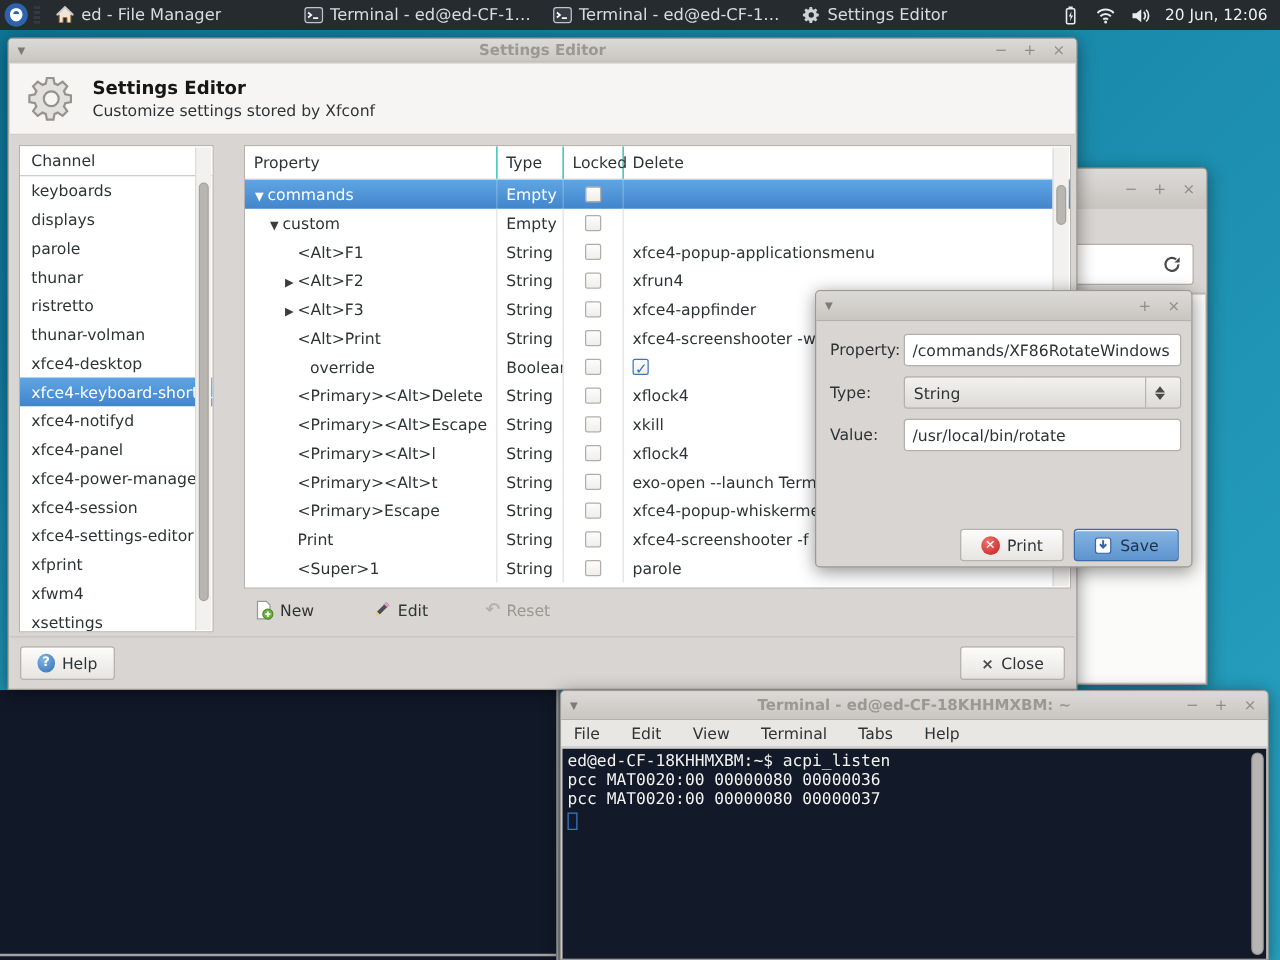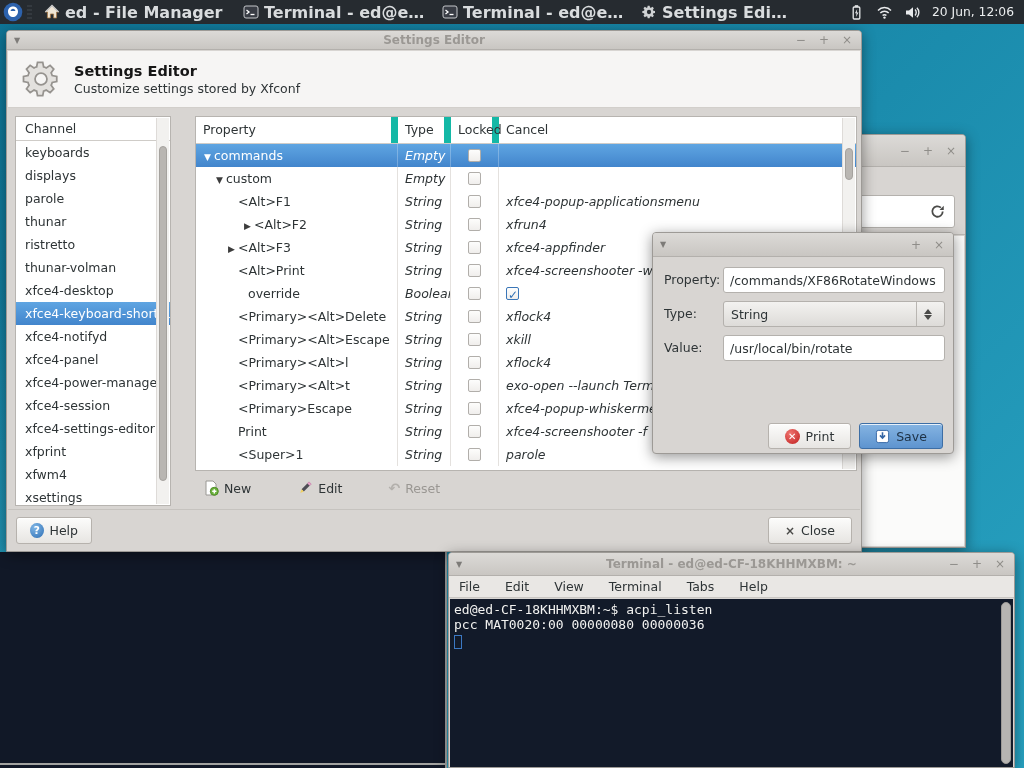--- a/index.html
+++ b/index.html
@@ -11,21 +11,21 @@
 
   
   .panel { position:absolute; left:0; top:0; width:1024px; height:24px; background:#262b30;
     display:flex; align-items:center; z-index:9; color:#d9dcde; }
   .launcher { width:20px; height:20px; margin:0 4px 0 3px; }
   .grip { width:5px; height:14px; margin-right:6px; background:repeating-linear-gradient(#3a4046 0 2px, transparent 2px 4px); opacity:.7;}
   .task { display:flex; align-items:center; gap:5px; width:199px; height:24px; padding:0 6px; overflow:hidden; }
   .task.narrow { width:160px; }
   .ticon { width:16px; height:16px; flex:0 0 16px; }
   .ticon svg { width:16px; height:16px; display:block; }
-  .tlabel { white-space:nowrap; overflow:hidden; text-overflow:ellipsis; font-size:16px;font-weight:bold; }
+  .tlabel { white-space:nowrap; overflow:hidden; text-overflow:ellipsis; font-size:13px; }
   .tray { margin-left:auto; display:flex; align-items:center; gap:11px; padding-right:10px; }
   .tray-icon svg { width:17px; height:17px; display:block; }
   .clock { font-size:12.3px; color:#eceeef; }
 
   
   .window { position:absolute; background:#d8d5d2; border:1px solid #9d9a96; border-radius:4px 4px 0 0;
     box-shadow:0 3px 14px rgba(0,0,0,.42); }
   .titlebar { position:relative; display:flex; align-items:center; background:linear-gradient(#dcdad7,#c9c6c2);
     border-bottom:1px solid #b3b0ac; border-radius:3px 3px 0 0; }
   .titlebar .wmenu { color:#7d7b78; font-size:8px; margin-left:7px; }
@@ -56,30 +56,30 @@
   .listbox { position:absolute; background:#fff; border:1px solid #b7b4b0; overflow:hidden; }
   .channel-panel { left:8px; top:85px; width:156px; height:390px; }
   .list-header { height:24px; line-height:24px; padding-left:9px; background:#fff; border-bottom:1px solid #cfccc8; }
   .chan { height:23px; line-height:23px; padding-left:9px; white-space:nowrap; }
   .chan.sel { background:linear-gradient(#5fa5e2,#4285cc); color:#fff; }
   .vscroll { position:absolute; top:1px; bottom:1px; width:13px; right:1px; background:#f2f1ef; border-left:1px solid #dedbd8; }
   .vthumb { position:absolute; left:2px; right:2px; border-radius:5px; background:#b9b6b2; border:1px solid #a5a29e; }
 
   .prop-panel { left:188px; top:85px; width:662px; height:355px; }
   .thead { display:flex; height:27px; line-height:26px; border-bottom:1px solid #cfccc8; background:#fff; }
-  .thead > div { padding-left:7px; border-right:7px solid #14b8a6; }
+  .thead > div { padding-left:7px; border-right:1px solid #14b8a6; }
   .c-prop { width:202px; } .c-type { width:53px; } .c-lock { width:48px; } .c-val { flex:1; border-right:none!important; }
   .trow { display:flex; height:23px; line-height:23px; }
   .trow > div { border-right:1px solid #e4e1de; overflow:hidden; white-space:nowrap; }
   .trow .c-val, .thead .c-val { border-right:none; }
   .trow.sel { background:linear-gradient(#5fa5e2,#4285cc); color:#fff; }
   .trow.sel > div { border-right-color:rgba(255,255,255,.25); }
   .exp { display:inline-block; width:13px; font-size:9px; color:#3c3c3c; text-align:center; }
   .trow.sel .exp { color:#fff; }
-  .cellpad { padding-left:7px;font-style:italic; }
+  .cellpad { padding-left:7px; }
   .cb { display:inline-block; width:13px; height:13px; vertical-align:middle; margin-top:-3px;
     background:linear-gradient(#fdfdfc,#f0eeec); border:1px solid #b1aeaa; border-radius:2px; position:relative; }
   .c-lock { text-align:center; }
   .cb.checked { border-color:#3a76b8; }
   .cb.checked::after { content:"✓"; position:absolute; left:1px; top:-4px; color:#2f6fb4; font-size:12px; font-weight:bold; }
 
   .sw-toolbar { position:absolute; left:196px; top:449px; display:flex; align-items:center; gap:46px; }
   .flatbtn { display:flex; align-items:center; gap:5px; font-size:12.5px; color:#2e3436; }
   .flatbtn svg { width:16px; height:16px; }
   .flatbtn.disabled { color:#9a9793; }
@@ -285,21 +285,21 @@
       <div class="vscroll">
           <div class="vthumb" style="top:28px;height:335px;"></div>
         </div>
     </div>
 
     <div class="listbox prop-panel">
       <div class="thead">
         <div class="c-prop">Property</div>
         <div class="c-type">Type</div>
         <div class="c-lock">Locked</div>
-        <div class="c-val">Cancel</div>
+        <div class="c-val">Delete</div>
       </div>
       <div>
           <div class="trow sel">
        <div class="c-prop" style="padding-left:5px"><span class="exp">▼</span><span>commands</span></div>
        <div class="c-type cellpad">Empty</div>
        <div class="c-lock"><span class="cb "></span></div>
        <div class="c-val cellpad"></div>
      </div>
           <div class="trow ">
        <div class="c-prop" style="padding-left:17px"><span class="exp">▼</span><span>custom</span></div>
@@ -307,21 +307,21 @@
        <div class="c-lock"><span class="cb "></span></div>
        <div class="c-val cellpad"></div>
      </div>
           <div class="trow ">
        <div class="c-prop" style="padding-left:29px"><span class="exp"></span><span>&lt;Alt&gt;F1</span></div>
        <div class="c-type cellpad">String</div>
        <div class="c-lock"><span class="cb "></span></div>
        <div class="c-val cellpad">xfce4-popup-applicationsmenu</div>
      </div>
           <div class="trow ">
-       <div class="c-prop" style="padding-left:45px"><span class="exp">▶</span><span>&lt;Alt&gt;F2</span></div>
+       <div class="c-prop" style="padding-left:29px"><span class="exp">▶</span><span>&lt;Alt&gt;F2</span></div>
        <div class="c-type cellpad">String</div>
        <div class="c-lock"><span class="cb "></span></div>
        <div class="c-val cellpad">xfrun4</div>
      </div>
           <div class="trow ">
        <div class="c-prop" style="padding-left:29px"><span class="exp">▶</span><span>&lt;Alt&gt;F3</span></div>
        <div class="c-type cellpad">String</div>
        <div class="c-lock"><span class="cb "></span></div>
        <div class="c-val cellpad">xfce4-appfinder</div>
      </div>
@@ -477,19 +477,19 @@
     </div>
     <div class="term-menubar">
         <span>File</span>
         <span>Edit</span>
         <span>View</span>
         <span>Terminal</span>
         <span>Tabs</span>
         <span>Help</span>
       </div>
     <div class="term-body">
-      <div class="term-lines"><div>ed@ed-CF-18KHHMXBM:~$ acpi_listen</div><div>pcc MAT0020:00 00000080 00000036</div></div>
+      <div class="term-lines"><div>ed@ed-CF-18KHHMXBM:~$ acpi_listen</div><div>pcc MAT0020:00 00000080 00000036</div><div>pcc MAT0020:00 00000080 00000037</div></div>
       <div class="term-cursor"></div>
       <div class="term-scroll"></div>
     </div>
   </div>
 
 </div>
 
 </body></html>

